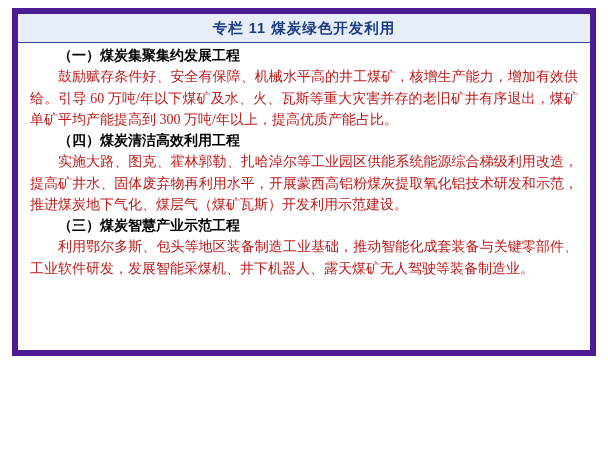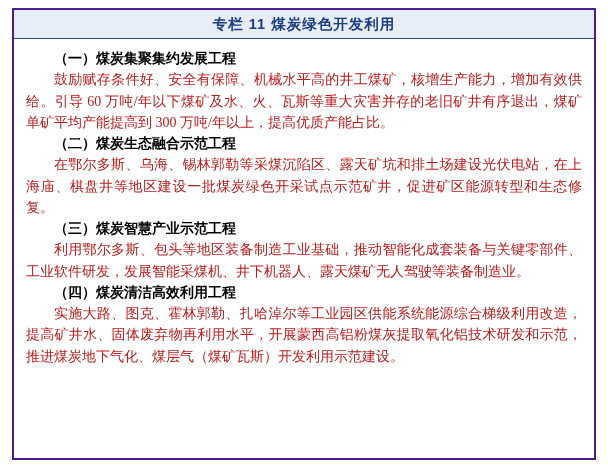--- a/index.html
+++ b/index.html
@@ -11,42 +11,42 @@
     width: 608px;
     height: 472px;
     font-family: "Liberation Serif", "DejaVu Serif", serif;
     color: #000000;
   }
   .box {
     position: absolute;
     left: 12px;
     top: 8px;
     width: 584px;
-    height: 452px;
-    border: 2px solid #4c1d95;
+    height: 348px;
+    border: 6px solid #4c1d95;
     box-sizing: border-box;
     background: #ffffff;
   }
   .box-header {
     height: 28px;
     background: #e8eef8;
     border-bottom: 1px solid #2b4b8f;
     display: flex;
     align-items: center;
     justify-content: center;
   }
   .box-header .title {
     font-size: 14.5px;
     font-weight: bold;
     color: #1a3c82;
     letter-spacing: 1px;
     font-family: "Liberation Sans", sans-serif;
   }
   .box-body {
-    padding: 9px 12px 0 12px;
+    padding: 2px 12px 0 12px;
   }
   .section {
     margin: 0;
   }
   .sec-title {
     font-size: 14px;
     font-weight: bold;
     line-height: 1.52;
     text-indent: 2em;
     margin: 0;
@@ -70,29 +70,25 @@
   <div class="box-header">
     <div class="title">专栏 11   煤炭绿色开发利用</div>
   </div>
   <div class="box-body">
 
     <div class="section">
       <p class="sec-title">（一）煤炭集聚集约发展工程</p>
       <p class="sec-body">鼓励赋存条件好、安全有保障、机械水平高的井工煤矿，核增生产能力，增加有效供给。引导 60 万吨/年以下煤矿及水、火、瓦斯等重大灾害并存的老旧矿井有序退出，煤矿单矿平均产能提高到 300 万吨/年以上，提高优质产能占比。</p>
     </div>
 
+
     <div class="section">
-      <p class="sec-title">（二）煤炭生态融合示范工程</p>
-      <p class="sec-body">在鄂尔多斯、乌海、锡林郭勒等采煤沉陷区、露天矿坑和排土场建设光伏电站，在上海庙、棋盘井等地区建设一批煤炭绿色开采试点示范矿井，促进矿区能源转型和生态修复。</p>
+      <p class="sec-title">（四）煤炭清洁高效利用工程</p>
+      <p class="sec-body">实施大路、图克、霍林郭勒、扎哈淖尔等工业园区供能系统能源综合梯级利用改造，提高矿井水、固体废弃物再利用水平，开展蒙西高铝粉煤灰提取氧化铝技术研发和示范，推进煤炭地下气化、煤层气（煤矿瓦斯）开发利用示范建设。</p>
     </div>
 
     <div class="section">
       <p class="sec-title">（三）煤炭智慧产业示范工程</p>
       <p class="sec-body">利用鄂尔多斯、包头等地区装备制造工业基础，推动智能化成套装备与关键零部件、工业软件研发，发展智能采煤机、井下机器人、露天煤矿无人驾驶等装备制造业。</p>
     </div>
 
-    <div class="section">
-      <p class="sec-title">（四）煤炭清洁高效利用工程</p>
-      <p class="sec-body">实施大路、图克、霍林郭勒、扎哈淖尔等工业园区供能系统能源综合梯级利用改造，提高矿井水、固体废弃物再利用水平，开展蒙西高铝粉煤灰提取氧化铝技术研发和示范，推进煤炭地下气化、煤层气（煤矿瓦斯）开发利用示范建设。</p>
-    </div>
-
   </div>
 </div>
 
 </body></html>

